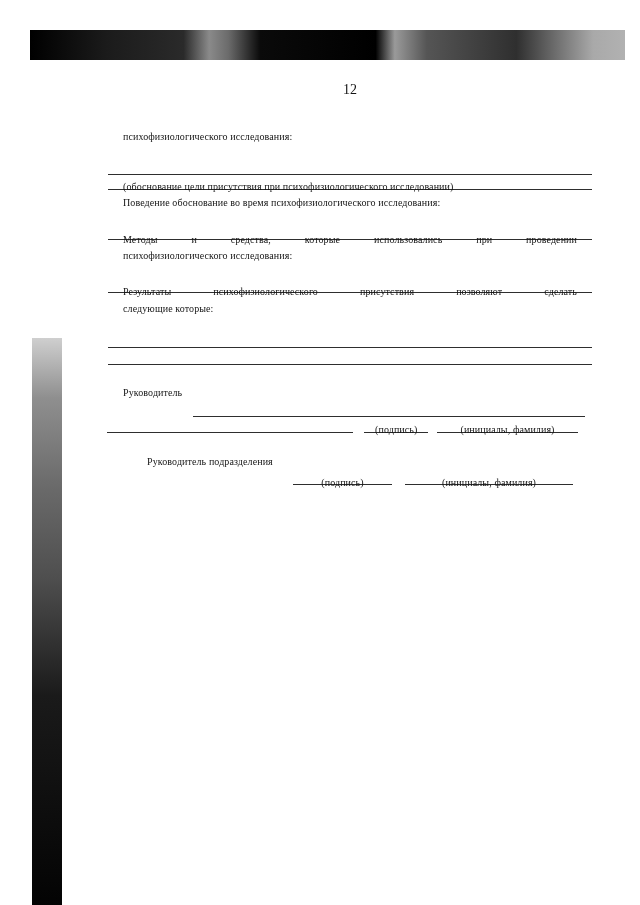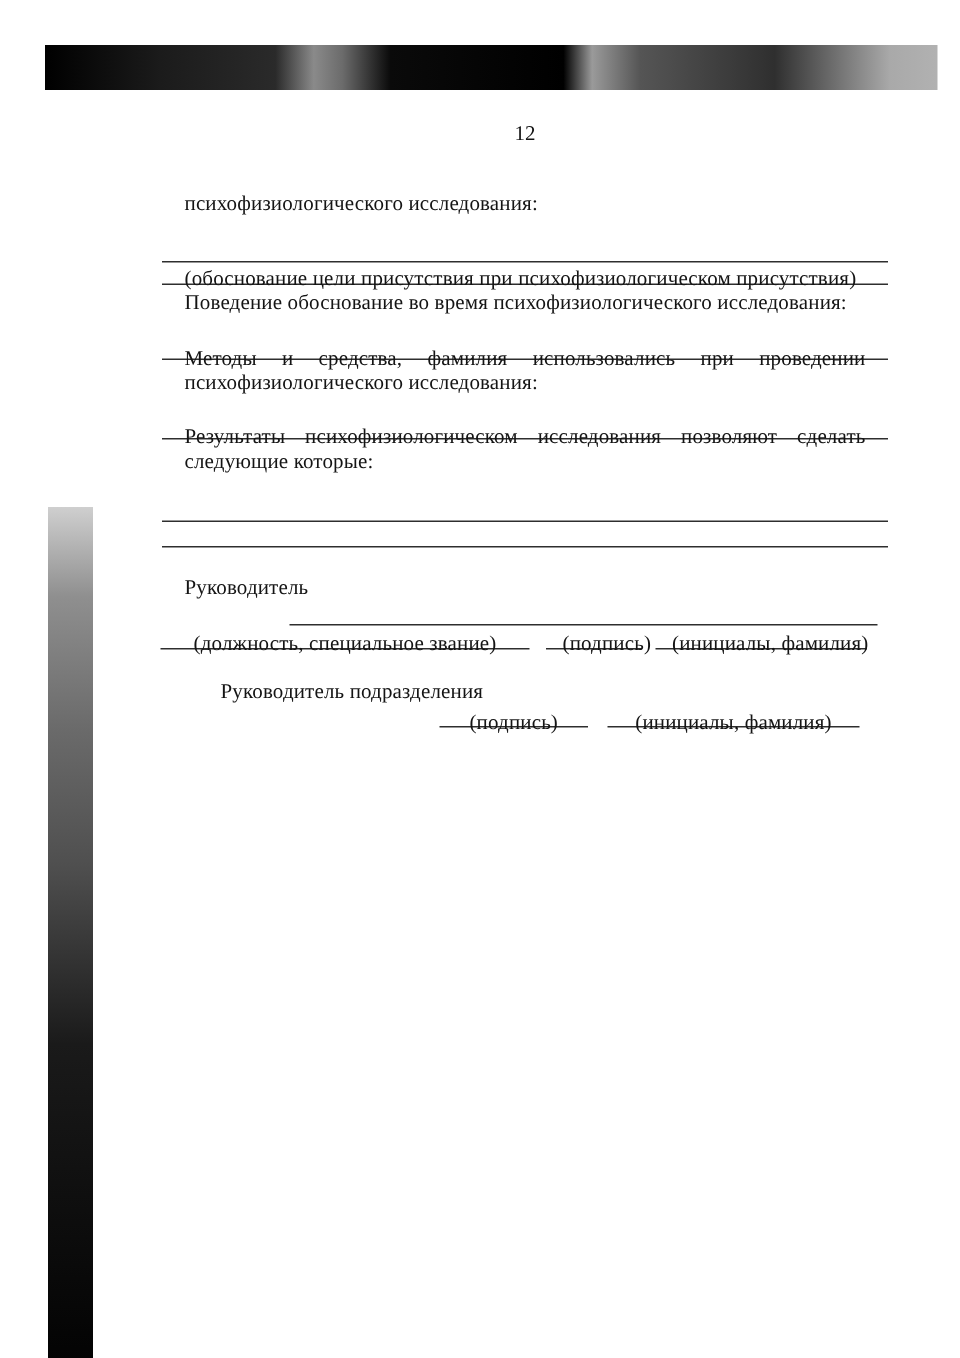--- a/index.html
+++ b/index.html
@@ -8,21 +8,21 @@
     position: relative;
     width: 640px;
     height: 905px;
     background: #ffffff;
     font-family: "Liberation Serif", serif;
     color: #141414;
     overflow: hidden;
   }
   .t {
     position: absolute;
-    font-size: 14px;
+    font-size: 10px;
     line-height: 16px;
     white-space: nowrap;
     letter-spacing: 0.1px;
   }
   .just {
     white-space: normal;
     text-align: justify;
     text-align-last: justify;
   }
   .cap { text-align: center; }
@@ -65,44 +65,43 @@
   <div class="edge-left"></div>
   <div class="edge-bottom"></div>
 
   <div class="pagenum" style="top:37px;">12</div>
 
   <div class="t" style="left:78px; top:84px;">психофизиологического исследования:</div>
 
   <div class="fill" style="left:78px; top:114px; width:484px;"></div>
   <div class="fill" style="left:78px; top:129px; width:484px;"></div>
 
-  <div class="t" style="left:78px; top:134px;">(обоснование цели присутствия при психофизиологическом присутствия)</div>
+  <div class="t" style="left:78px; top:134px;">(обоснование цели присутствия при психофизиологического исследовании)</div>
   <div class="t" style="left:78px; top:150px;">Поведение обоснование во время психофизиологического исследования:</div>
 
   <div class="fill" style="left:78px; top:179px; width:484px;"></div>
 
-  <div class="t just" style="left:78px; top:187px; width:484px;">Методы и средства, фамилия использовались при проведении</div>
+  <div class="t just" style="left:78px; top:187px; width:484px;">Методы и средства, которые использовались при проведении</div>
   <div class="t" style="left:78px; top:203px;">психофизиологического исследования:</div>
 
   <div class="fill" style="left:78px; top:232px; width:484px;"></div>
 
-  <div class="t just" style="left:78px; top:239px; width:484px;">Результаты психофизиологическом исследования позволяют сделать</div>
+  <div class="t just" style="left:78px; top:239px; width:484px;">Результаты психофизиологического присутствия позволяют сделать</div>
   <div class="t" style="left:78px; top:256px;">следующие которые:</div>
 
   <div class="fill" style="left:78px; top:287px; width:484px;"></div>
   <div class="fill" style="left:78px; top:304px; width:484px;"></div>
 
   <div class="t" style="left:78px; top:340px;">Руководитель</div>
   <div class="fill" style="left:163px; top:356px; width:392px;"></div>
 
   <div class="fill" style="left:77px; top:372px; width:246px;"></div>
   <div class="fill" style="left:334px; top:372px; width:64px;"></div>
   <div class="fill" style="left:407px; top:372px; width:141px;"></div>
 
-  <div class="t cap" style="left:77px; top:377px; width:246px;">(должность, специальное звание)</div>
   <div class="t cap" style="left:330px; top:377px; width:72px;">(подпись)</div>
   <div class="t cap" style="left:403px; top:377px; width:149px;">(инициалы, фамилия)</div>
 
   <div class="t" style="left:78px; top:409px;margin-left:24px;">Руководитель подразделения</div>
   <div class="fill" style="left:263px; top:424px; width:99px;"></div>
   <div class="fill" style="left:375px; top:424px; width:168px;"></div>
 
   <div class="t cap" style="left:263px; top:430px; width:99px;">(подпись)</div>
   <div class="t cap" style="left:375px; top:430px; width:168px;">(инициалы, фамилия)</div>
 

